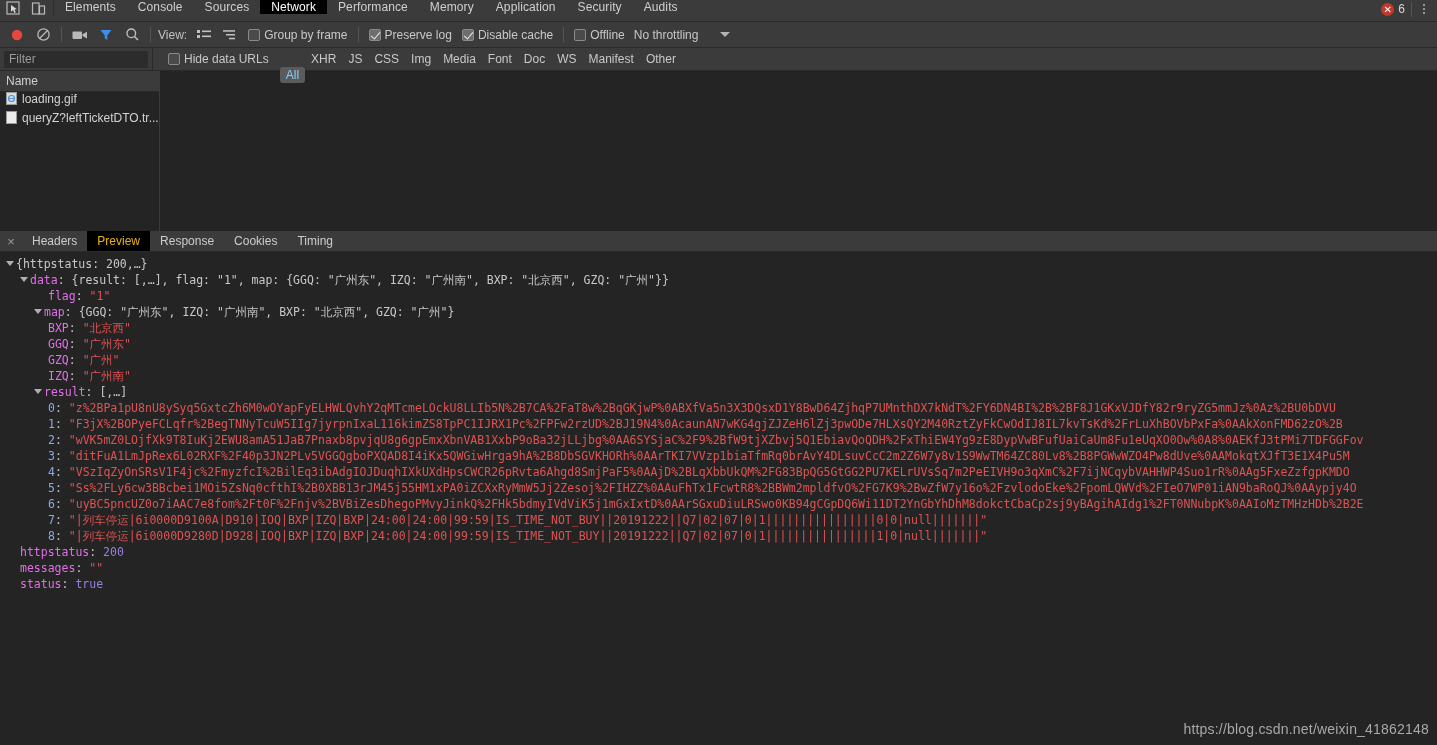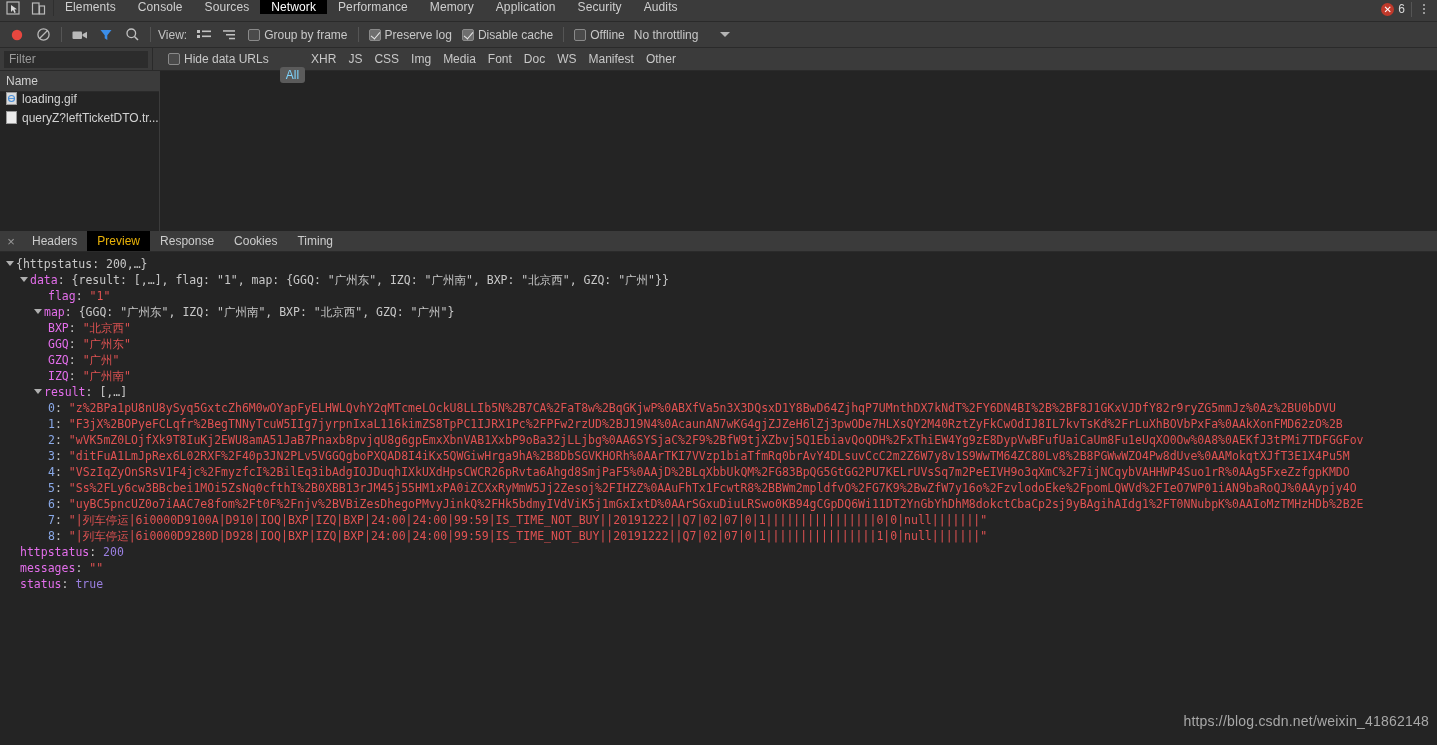--- a/index.html
+++ b/index.html
@@ -246,21 +246,21 @@
   .k-name { color: #e36eeb; }
   .k-idx  { color: #8aa9e8; }
   .v-str  { color: #e05252; }
   .v-num  { color: #9a7fe0; }
   .v-bool { color: #9a7fe0; }
   .punct  { color: #c8c8c8; }
   .preview-line { color: #c8c8c8; }
 
   #watermark {
     position: absolute;
-    right: 8px; bottom: 16px;
+    right: 8px; bottom: 8px;
     font-size: 14px;
     color: #a8a8a8;
     font-family: "Liberation Sans", sans-serif;
     letter-spacing: .2px;
   }
 </style>
 </head>
 <body>
 
 <div id="devtools-tabbar">

